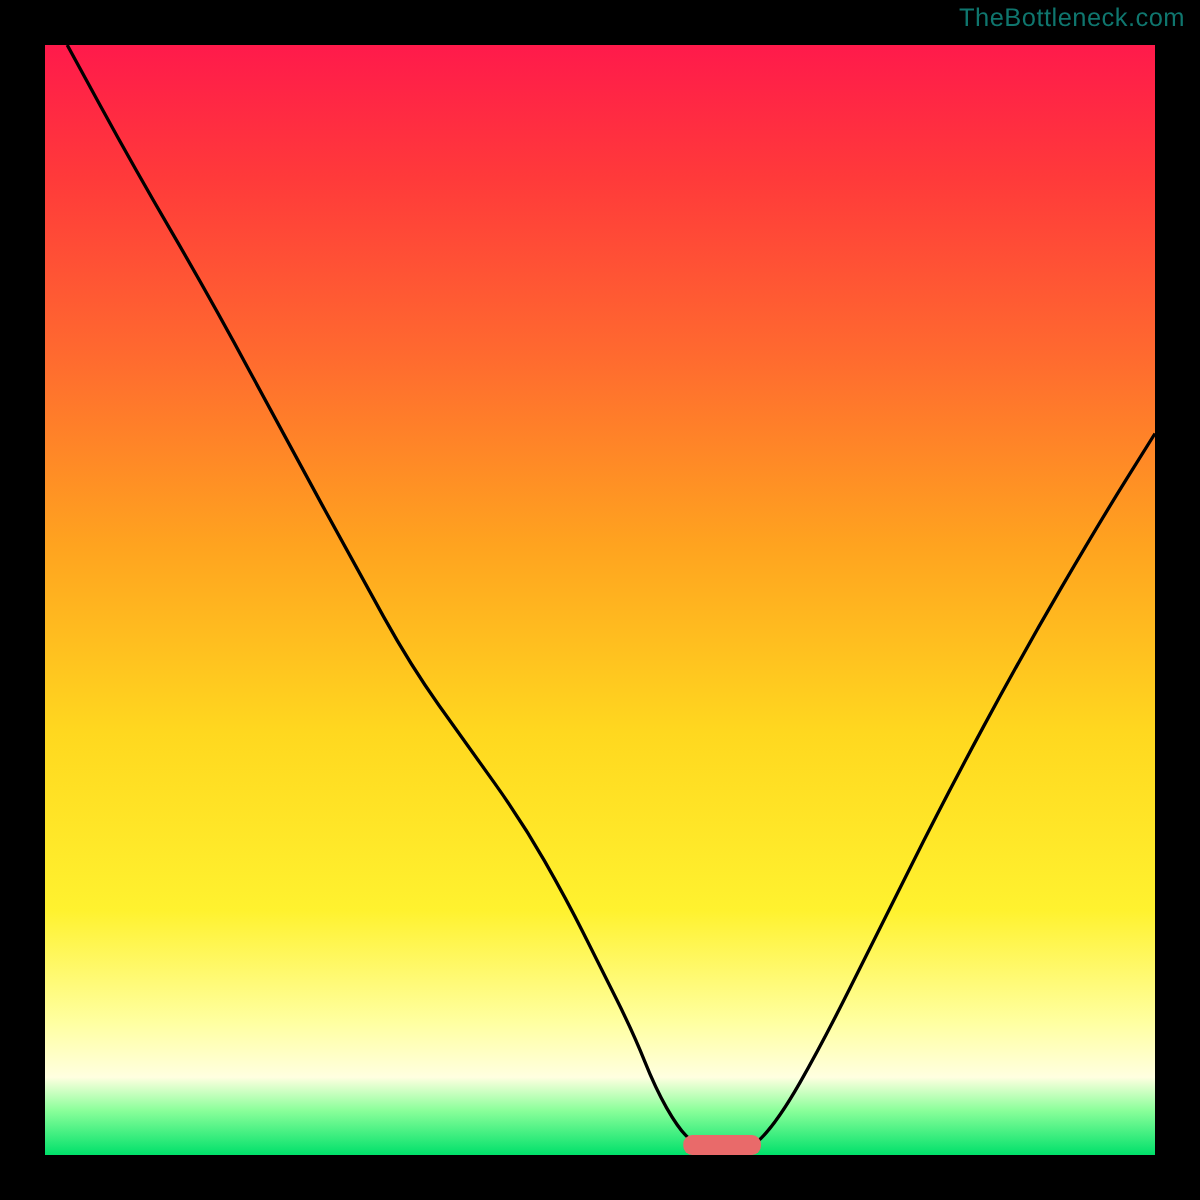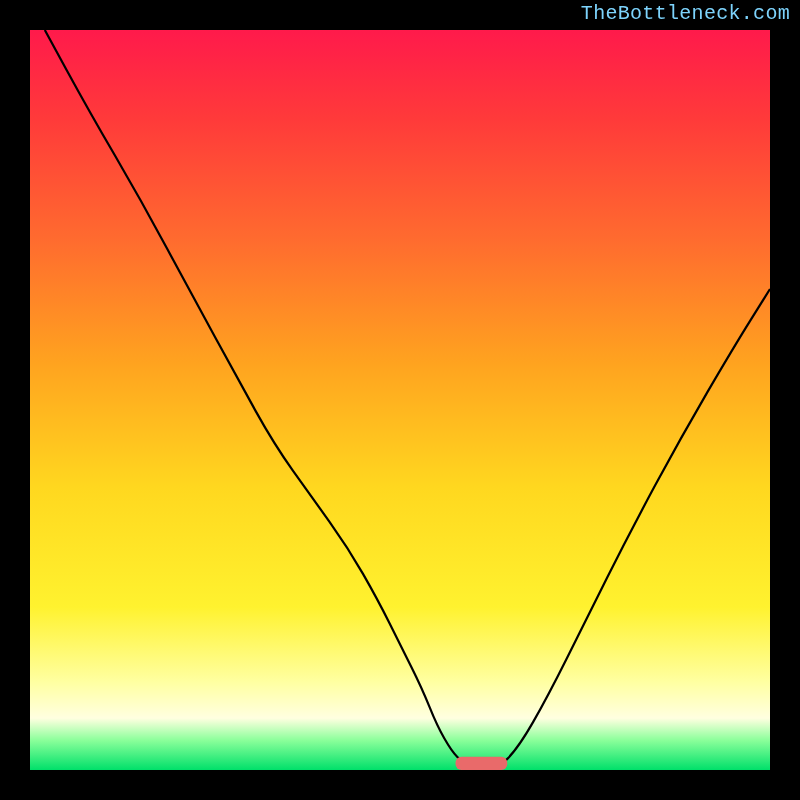--- a/index.html
+++ b/index.html
@@ -14,26 +14,25 @@
   .frame {
     position: relative;
     width: 800px;
     height: 800px;
     background: #000;
   }
   .watermark {
     position: absolute;
     top: 2px;
     right: 10px;
-    color: #7dd3fc;
-    font-size: 20px;
+    color: #0f766e;
+    font-size: 17px;
     font-weight: 500;
     letter-spacing: 0.3px;
     z-index: 10;
-    font-family: Liberation Mono, monospace;
   }
   .plot-wrap {
     position: absolute;
     left: 30px;
     top: 30px;
     width: 740px;
     height: 740px;
   }
   svg {
     display: block;

